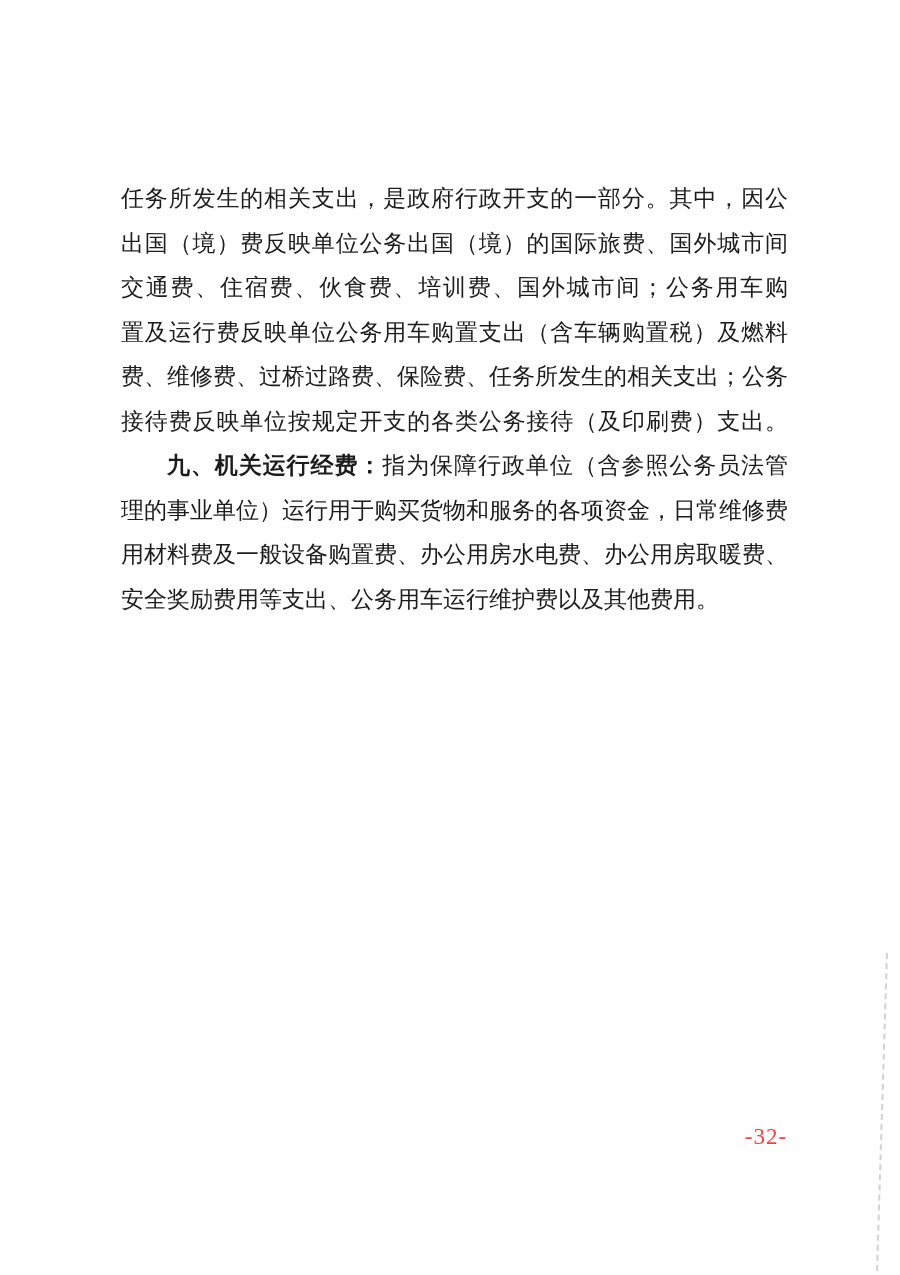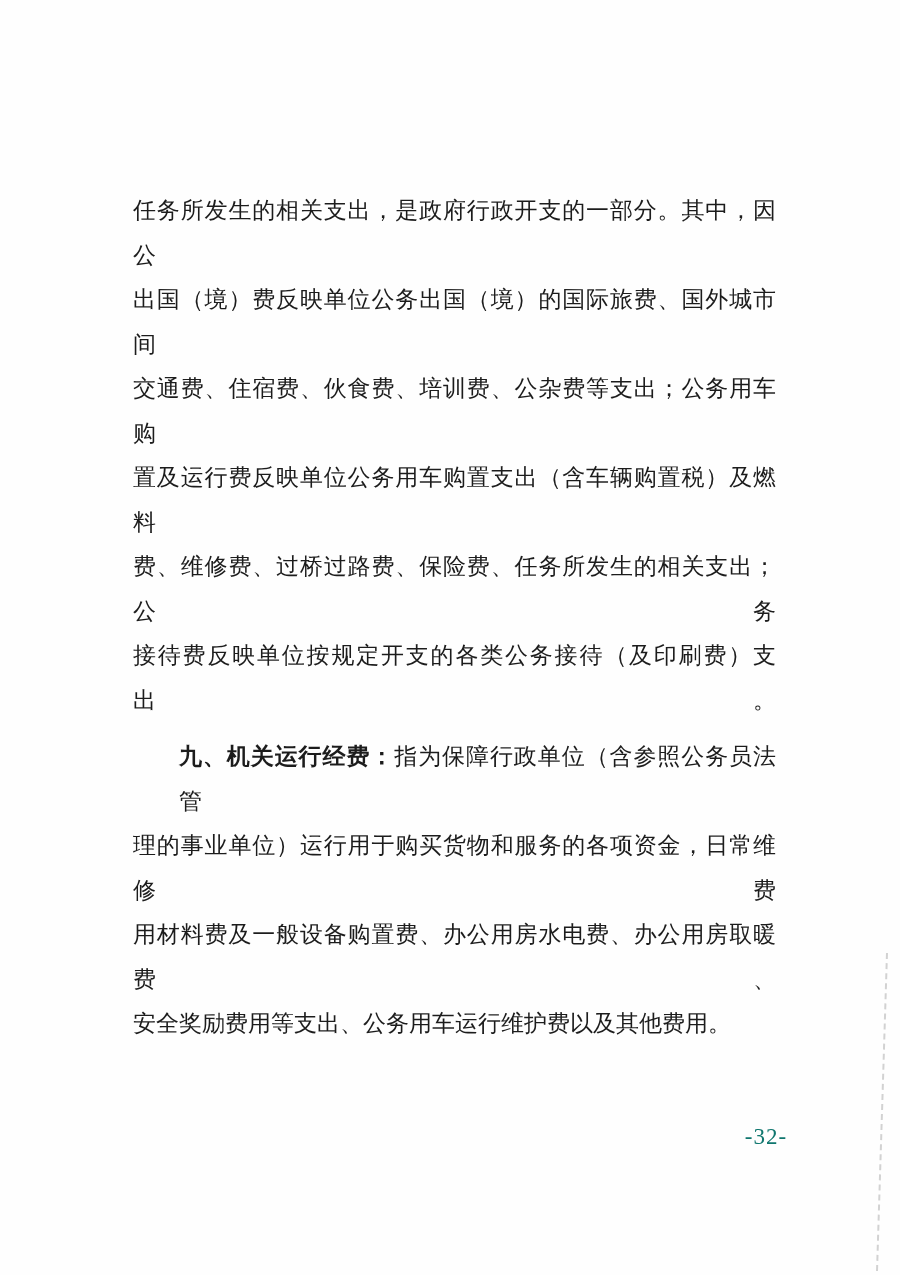--- a/index.html
+++ b/index.html
@@ -25,21 +25,21 @@
     position: absolute;
     left: 121px;
     top: 177px;
     width: 667px;
     font-size: 23px;
     line-height: 44.5px;
     color: #1c1c1c;
     letter-spacing: 0;
   }
   .para {
-    margin: 12px;
+    margin: 0;
     padding: 0;
   }
   .line {
     width: 100%;
     white-space: nowrap;
     text-align: left;
   }
   
   .line.j {
     white-space: normal;
@@ -54,21 +54,21 @@
   .lead-bold {
     font-weight: 700;
   }
   .page-number {
     position: absolute;
     left: 728px;
     top: 1124px;
     width: 76px;
     text-align: center;
     font-size: 23px;
-    color: #0f766e;
+    color: #ef4444;
     letter-spacing: 1px;
   }
   .scan-artifact-line {
     position: absolute;
     left: 881px;
     top: 953px;
     height: 318px;
     width: 0;
     border-left: 2px dashed #c4c4c4;
     opacity: 0.75;
@@ -79,21 +79,21 @@
 </head>
 <body>
 
 <div class="page">
 
   <div class="text-block">
 
     <div class="para">
       <div class="line j">任务所发生的相关支出，是政府行政开支的一部分。其中，因公</div>
       <div class="line j">出国（境）费反映单位公务出国（境）的国际旅费、国外城市间</div>
-      <div class="line j">交通费、住宿费、伙食费、培训费、公杂费等支出；公务用车购</div>
+      <div class="line j">交通费、住宿费、伙食费、培训费、国外城市间；公务用车购</div>
       <div class="line j">置及运行费反映单位公务用车购置支出（含车辆购置税）及燃料</div>
       <div class="line j">费、维修费、过桥过路费、保险费、任务所发生的相关支出；公务</div>
       <div class="line j">接待费反映单位按规定开支的各类公务接待（及印刷费）支出。</div>
     </div>
 
     <div class="para">
       <div class="line j indent">
         <span class="lead-bold">九、机关运行经费：</span><span>指为保障行政单位（含参照公务员法管</span>
       </div>
       <div class="line j">理的事业单位）运行用于购买货物和服务的各项资金，日常维修费</div>

